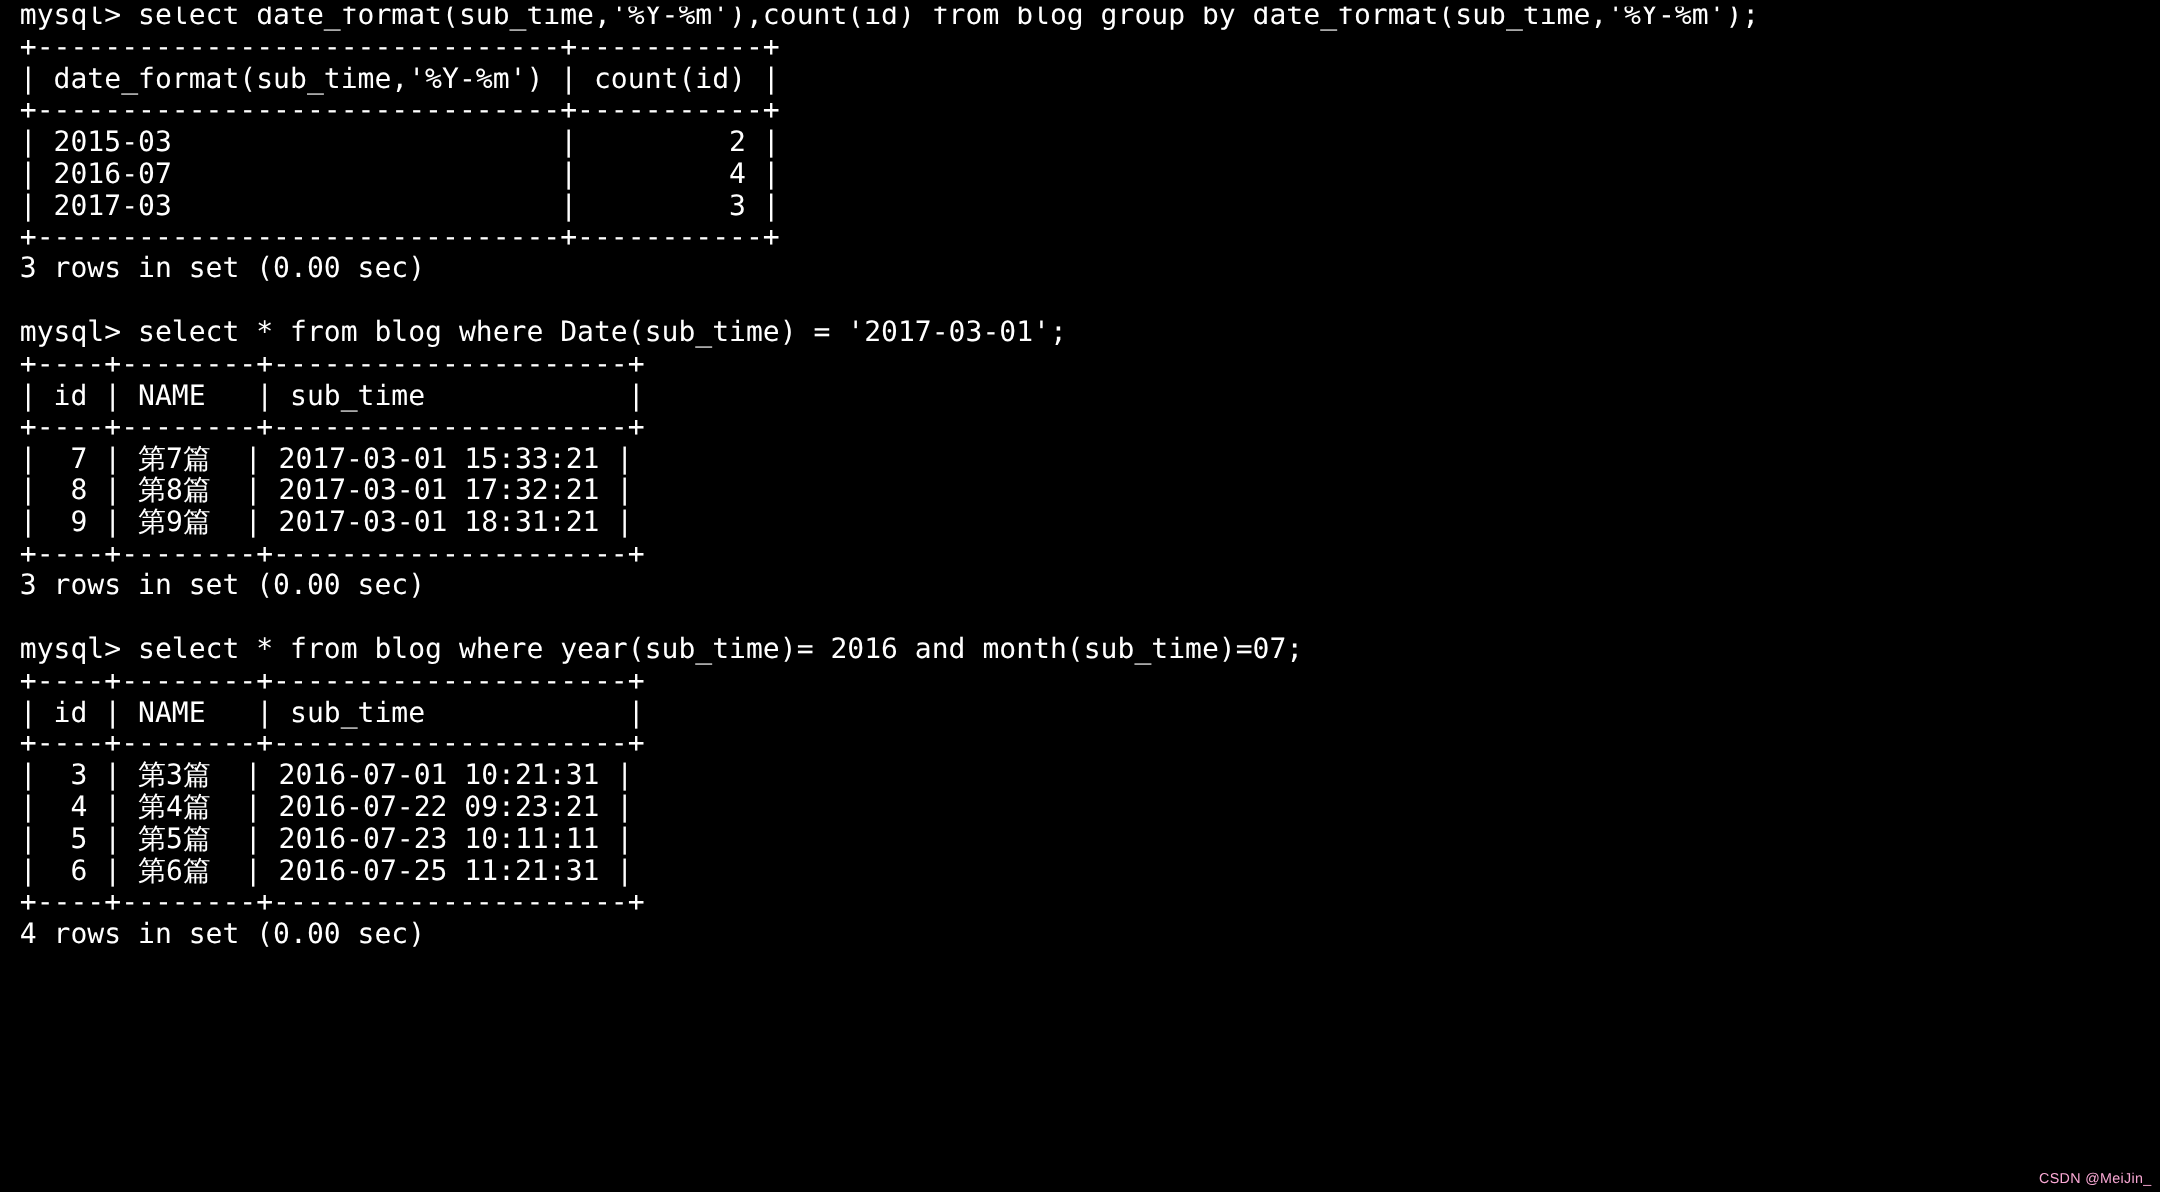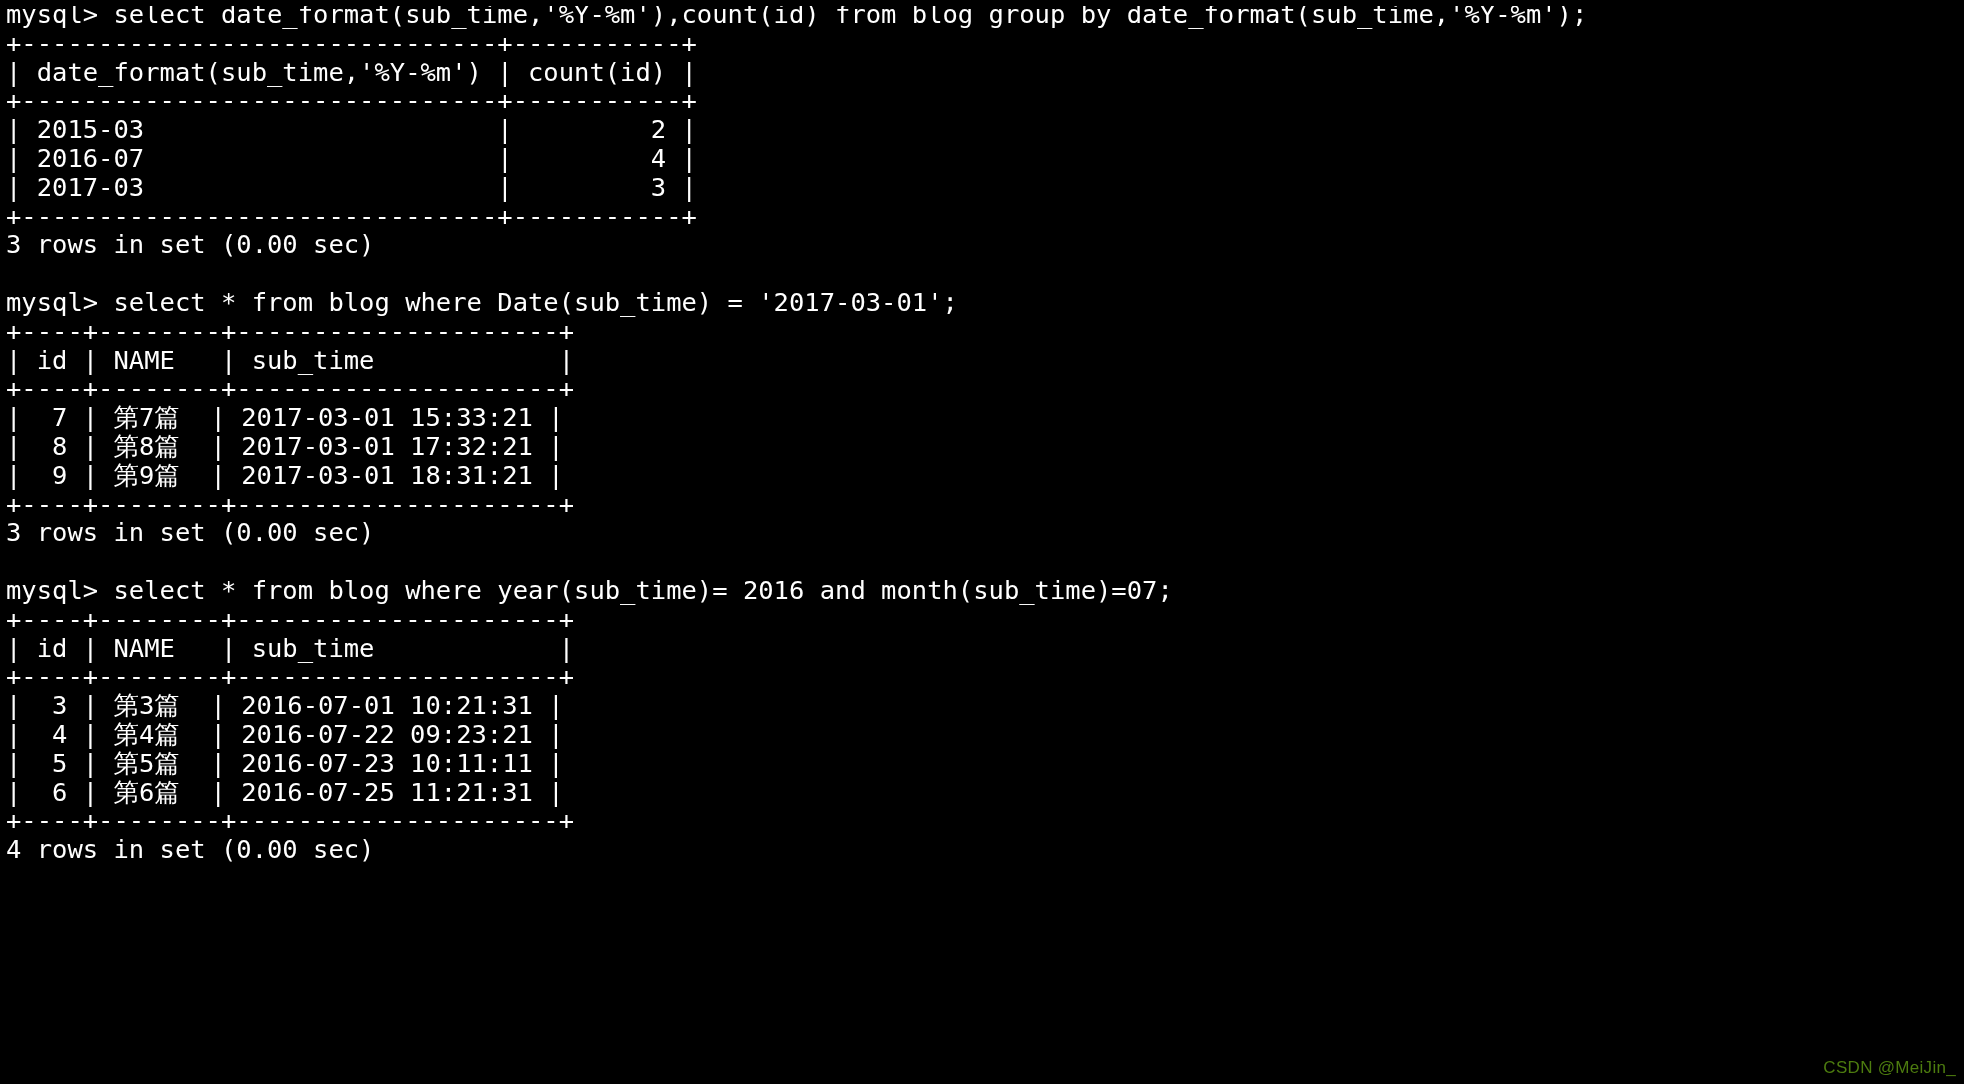--- a/index.html
+++ b/index.html
@@ -19,21 +19,21 @@
     left: 0;
     top: 0;
     width: 1964px;
     height: 1084px;
     background: #000000;
     color: #ffffff;
     font-family: "DejaVu Sans Mono", "Liberation Mono", monospace;
     font-size: 25.5px;
     line-height: 28.8px;
     letter-spacing: 0px;
-    padding: 0px 0 0 6px;
+    padding: 0px 0 0 18px;
     box-sizing: border-box;
     white-space: pre;
     overflow: hidden;
   }
   .term-line {
     white-space: pre;
     height: 28.8px;
     font-family: "DejaVu Sans Mono", "Liberation Mono", monospace;
     color: #ffffff;
   }
@@ -48,22 +48,22 @@
     width: 1964px;
     height: 6px;
     background: #000000;
     z-index: 5;
   }
   #watermark {
     position: absolute;
     right: 8px;
     bottom: 6px;
     font-family: "Liberation Sans", sans-serif;
-    font-size: 17px;
-    color: #4d7c0f;
+    font-size: 13px;
+    color: #f9a8d4;
     letter-spacing: 0.3px;
     z-index: 10;
     white-space: pre;
   }
 </style>
 </head>
 <body>
 
 <div id="terminal"><div class="term-line">mysql&gt; select date_format(sub_time,'%Y-%m'),count(id) from blog group by date_format(sub_time,'%Y-%m');</div><div class="term-line">+-------------------------------+-----------+</div><div class="term-line">| date_format(sub_time,'%Y-%m') | count(id) |</div><div class="term-line">+-------------------------------+-----------+</div><div class="term-line">| 2015-03                       |         2 |</div><div class="term-line">| 2016-07                       |         4 |</div><div class="term-line">| 2017-03                       |         3 |</div><div class="term-line">+-------------------------------+-----------+</div><div class="term-line">3 rows in set (0.00 sec)</div><div class="term-line blank"></div><div class="term-line">mysql&gt; select * from blog where Date(sub_time) = '2017-03-01';</div><div class="term-line">+----+--------+---------------------+</div><div class="term-line">| id | NAME   | sub_time            |</div><div class="term-line">+----+--------+---------------------+</div><div class="term-line">|  7 | 第7篇  | 2017-03-01 15:33:21 |</div><div class="term-line">|  8 | 第8篇  | 2017-03-01 17:32:21 |</div><div class="term-line">|  9 | 第9篇  | 2017-03-01 18:31:21 |</div><div class="term-line">+----+--------+---------------------+</div><div class="term-line">3 rows in set (0.00 sec)</div><div class="term-line blank"></div><div class="term-line">mysql&gt; select * from blog where year(sub_time)= 2016 and month(sub_time)=07;</div><div class="term-line">+----+--------+---------------------+</div><div class="term-line">| id | NAME   | sub_time            |</div><div class="term-line">+----+--------+---------------------+</div><div class="term-line">|  3 | 第3篇  | 2016-07-01 10:21:31 |</div><div class="term-line">|  4 | 第4篇  | 2016-07-22 09:23:21 |</div><div class="term-line">|  5 | 第5篇  | 2016-07-23 10:11:11 |</div><div class="term-line">|  6 | 第6篇  | 2016-07-25 11:21:31 |</div><div class="term-line">+----+--------+---------------------+</div><div class="term-line">4 rows in set (0.00 sec)</div></div>
 <div id="scroll-clip"></div>

